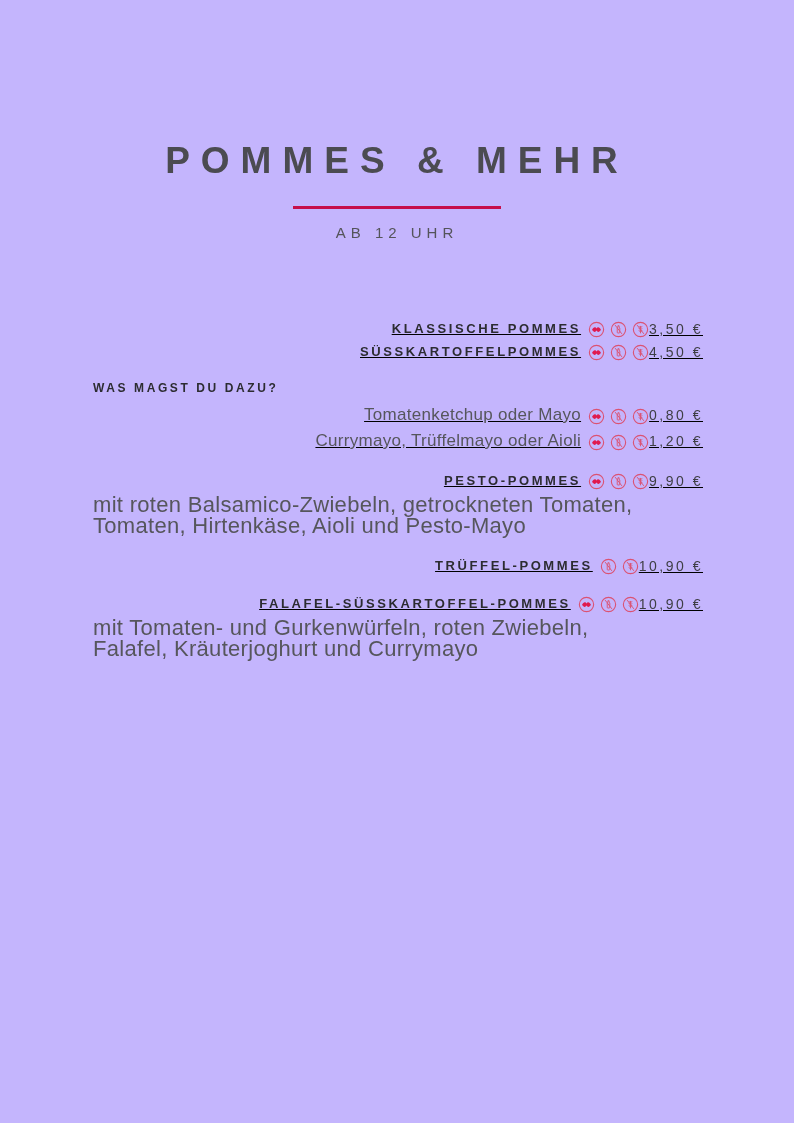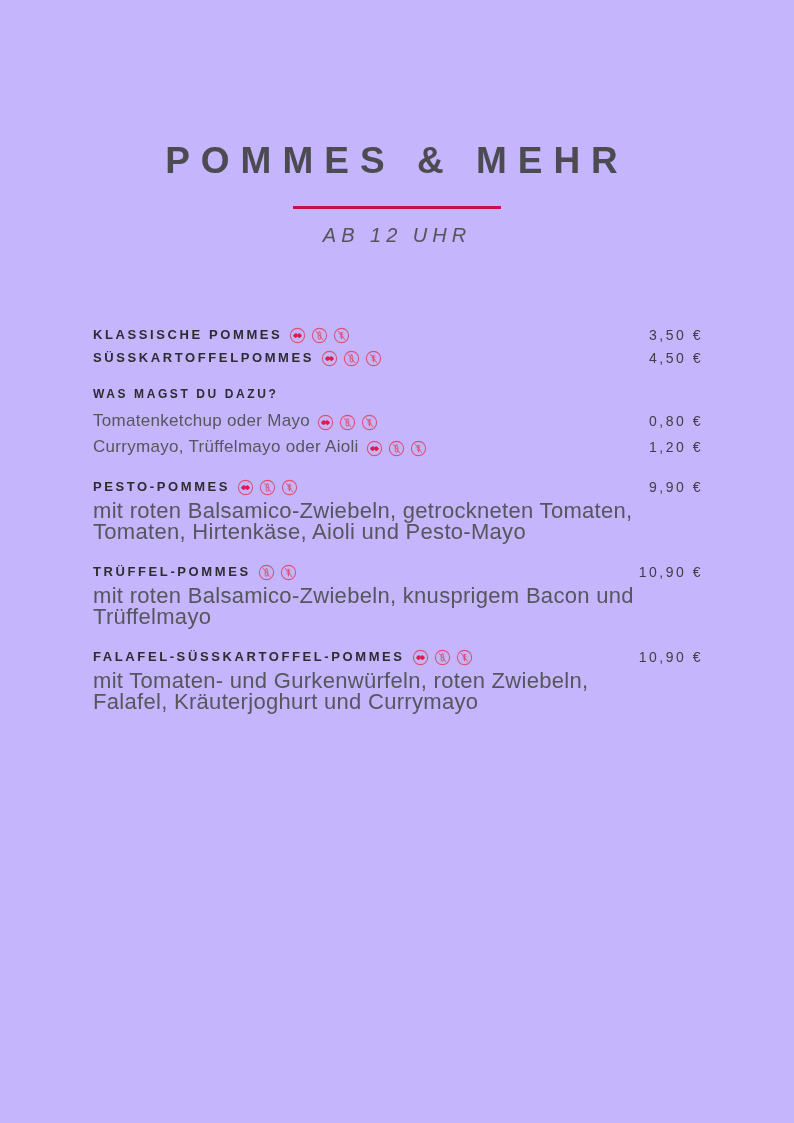--- a/index.html
+++ b/index.html
@@ -10,26 +10,26 @@
     --heading:#2C2C31;
     --body:#56565C;
     --price:#3E3E44;
   }
   html,body{margin:0;padding:0;background:#ffffff;}
   body{width:794px;height:1123px;font-family:"Liberation Sans",sans-serif;}
   .page{position:relative;width:794px;height:1123px;background:#c4b5fd;overflow:hidden;}
   header{padding-top:140px;text-align:center;}
   h1.title{margin:0;font-size:37px;font-weight:600;letter-spacing:11px;color:var(--title);}
   .divider{width:208px;height:3px;background:var(--accent);margin:24px auto 0 auto;}
-  .subtitle{margin-top:15px;font-size:20px;font-weight:500;letter-spacing:5px;color:#54545A;font-style:italic;}
+  .subtitle{margin-top:15px;font-size:15px;font-weight:500;letter-spacing:5px;color:#54545A;}
   main{padding:79px 91px 0 93px;}
   .group{margin-bottom:21px;}
   .heading{font-size:12px;font-weight:700;letter-spacing:2.6px;color:var(--heading);margin-bottom:10px;}
   .entry{margin-bottom:6px;}
-  .row{display:flex;justify-content:space-between;align-items:center;}
+  .row{display:flex;justify-content:flex-end;align-items:center;text-decoration:underline;}
   .left{display:flex;align-items:center;min-width:0;}
   .item-name{font-size:13px;font-weight:700;letter-spacing:2.6px;color:var(--heading);white-space:nowrap;}
   .option-name{font-size:17px;color:var(--body);letter-spacing:0.3px;white-space:nowrap;}
   .icons{display:inline-flex;align-items:center;gap:5px;margin-left:7px;transform:translateY(1px);}
   .icons .icon{display:inline-flex;width:17px;height:17px;}
   .icons svg{display:block;}
   .price{font-size:14px;letter-spacing:2.5px;color:var(--price);white-space:nowrap;}
   .desc{font-size:22px;line-height:21px;color:var(--body);letter-spacing:0.3px;margin-top:5px;}
 </style>
 </head>
@@ -226,24 +226,20 @@
                     <circle cx="10" cy="10" r="8.4" fill="none" stroke="#DB5272" stroke-width="1.3"></circle>
                     <line x1="10" y1="5.8" x2="10" y2="14.5" stroke="#DB5272" stroke-width="1.1"></line>
                     <path d="M10 7.6 L7.9 6.5 M10 7.6 L12.1 6.5 M10 10 L7.9 8.9 M10 10 L12.1 8.9 M10 12.4 L7.9 11.3 M10 12.4 L12.1 11.3" fill="none" stroke="#DB5272" stroke-width="1.1"></path>
                     <line x1="6" y1="4.8" x2="14" y2="15.2" stroke="#DB5272" stroke-width="1.1"></line>
                   </svg>
                 </span>
               </span>
             </span>
             <span class="price">10,90 €</span>
           </div>
-          <div class="desc">
-            <div>mit roten Balsamico-Zwiebeln, knusprigem Bacon und</div>
-            <div>Trüffelmayo</div>
-          </div>
         </article>
       </section>
       <section class="group">
         <article class="entry">
           <div class="row">
             <span class="left">
               <span class="item-name">FALAFEL-SÜSSKARTOFFEL-POMMES</span>
               <span class="icons">
                 <span class="icon">
                   <svg viewBox="0 0 20 20" width="17" height="17">

